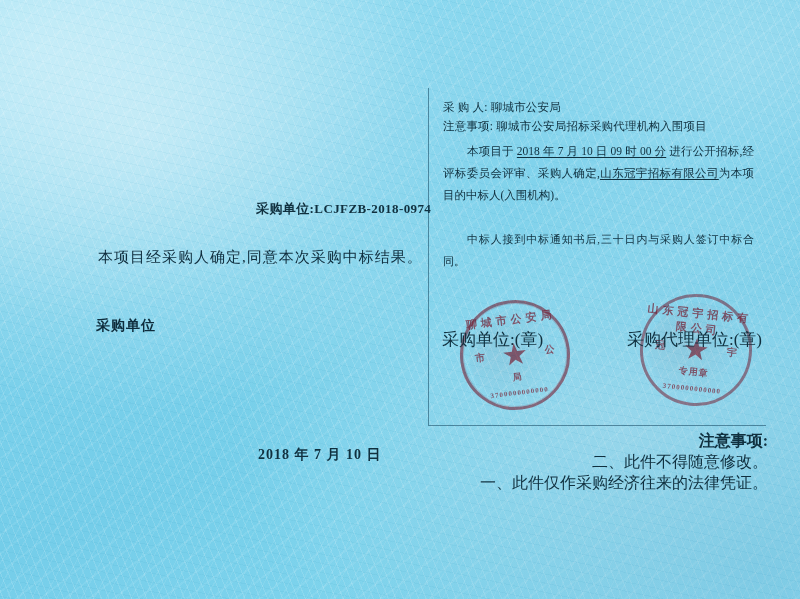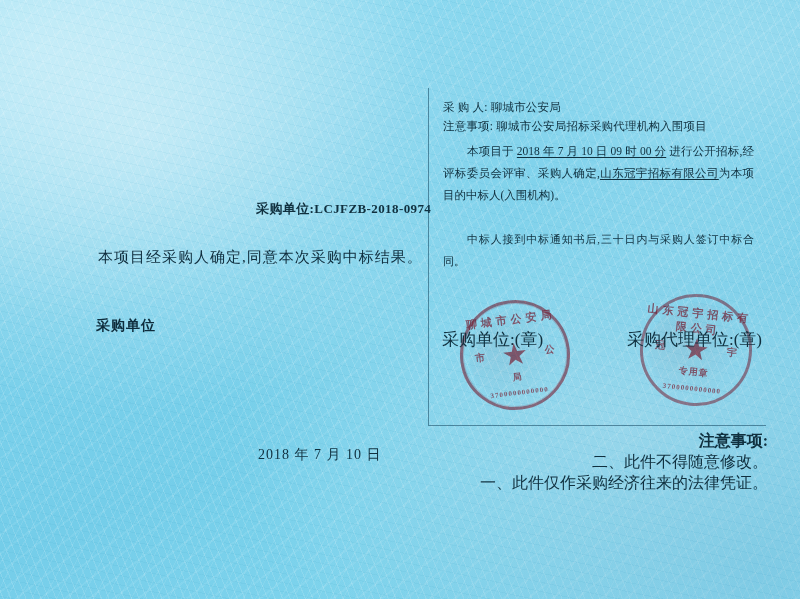--- a/index.html
+++ b/index.html
@@ -85,21 +85,21 @@
     font-size: 14px;
     color: #0e2c3c;
     font-weight: 700;
     letter-spacing: 1px;
   }
   #doc-date {
     left: 258px;
     top: 446px;
     font-size: 14px;
     color: #10303f;
-    font-weight: 400;
+    font-weight: 700;
     letter-spacing: 1px;
   }
 
   
   #right-panel {
     left: 428px;
     top: 88px;
     width: 338px;
     height: 338px;
     border-left: 1px solid rgba(20,70,95,.55);

